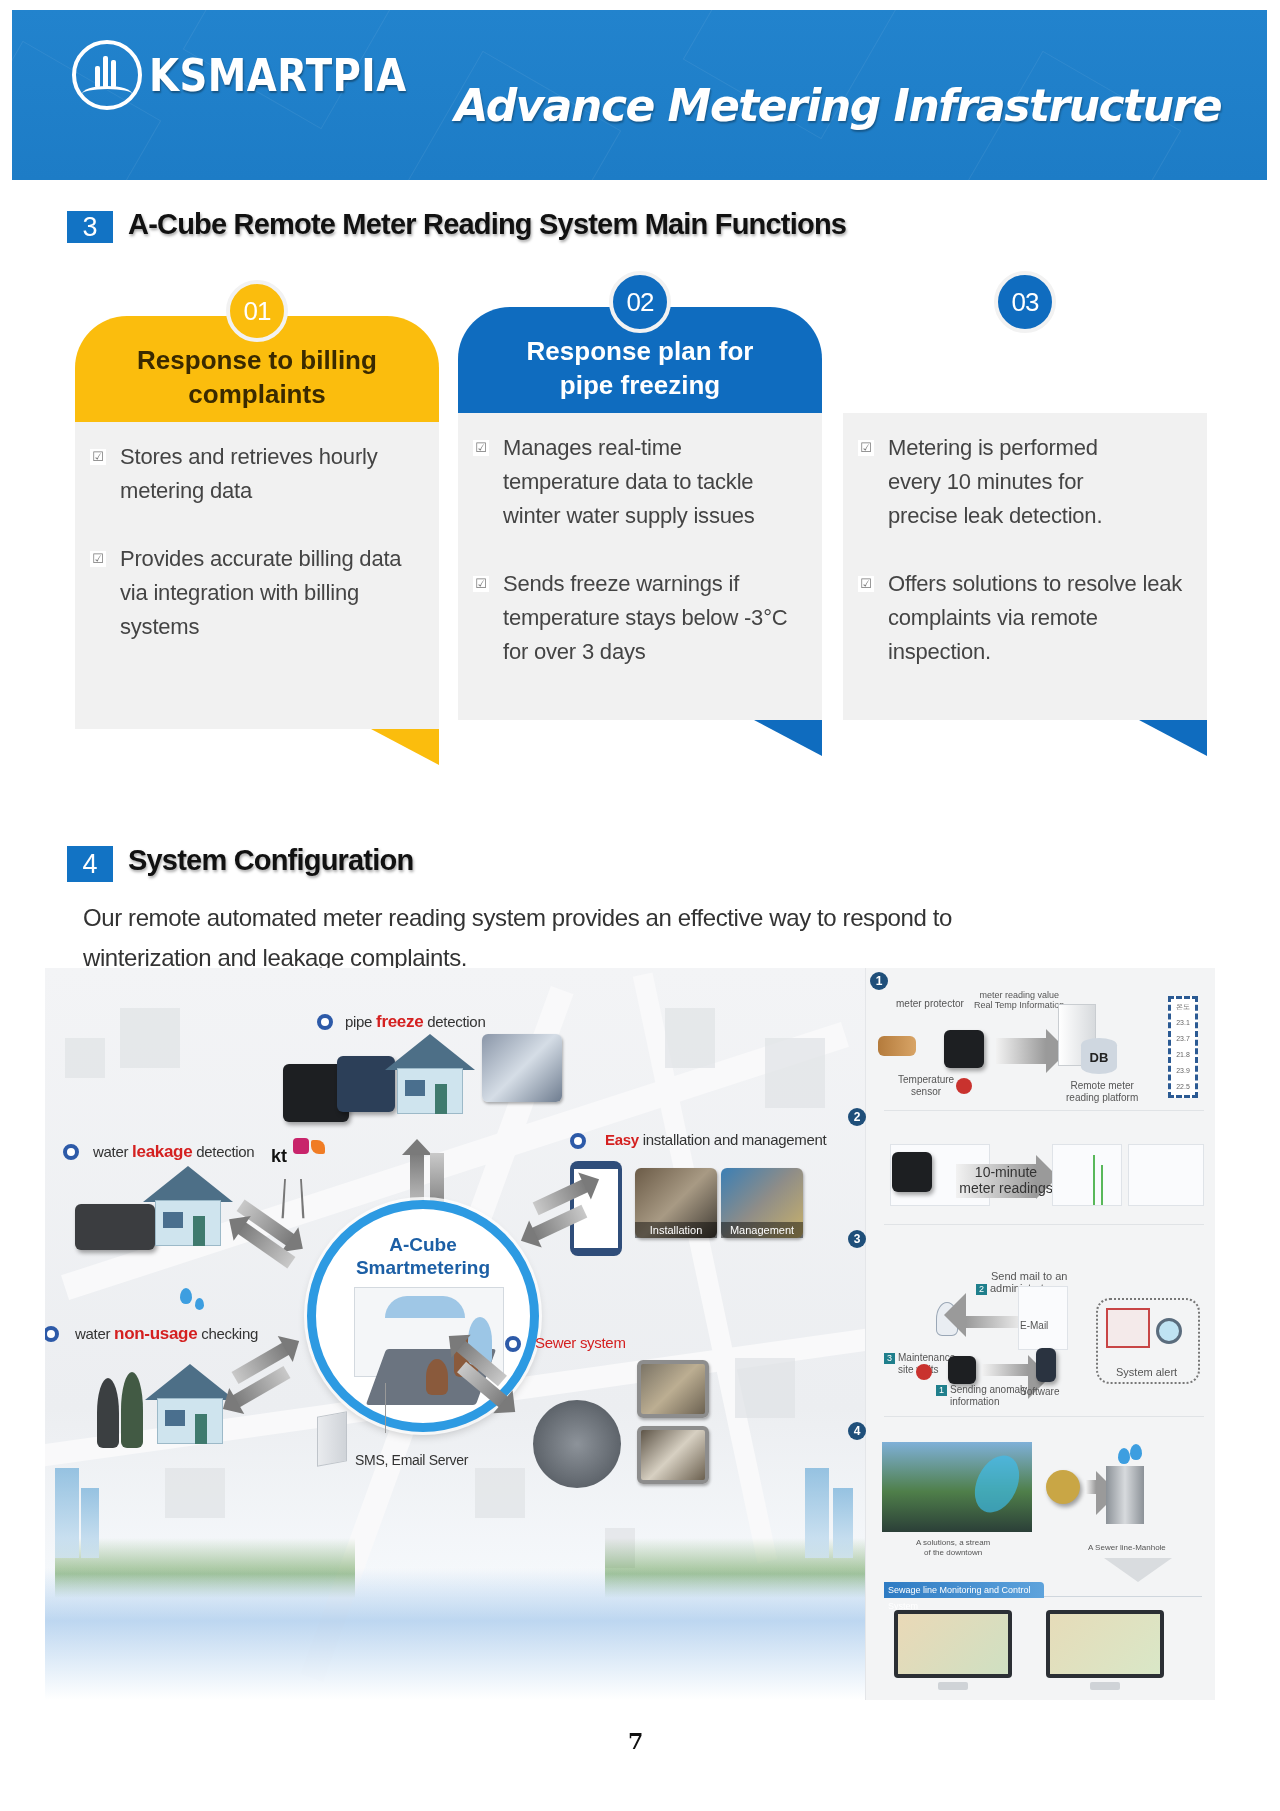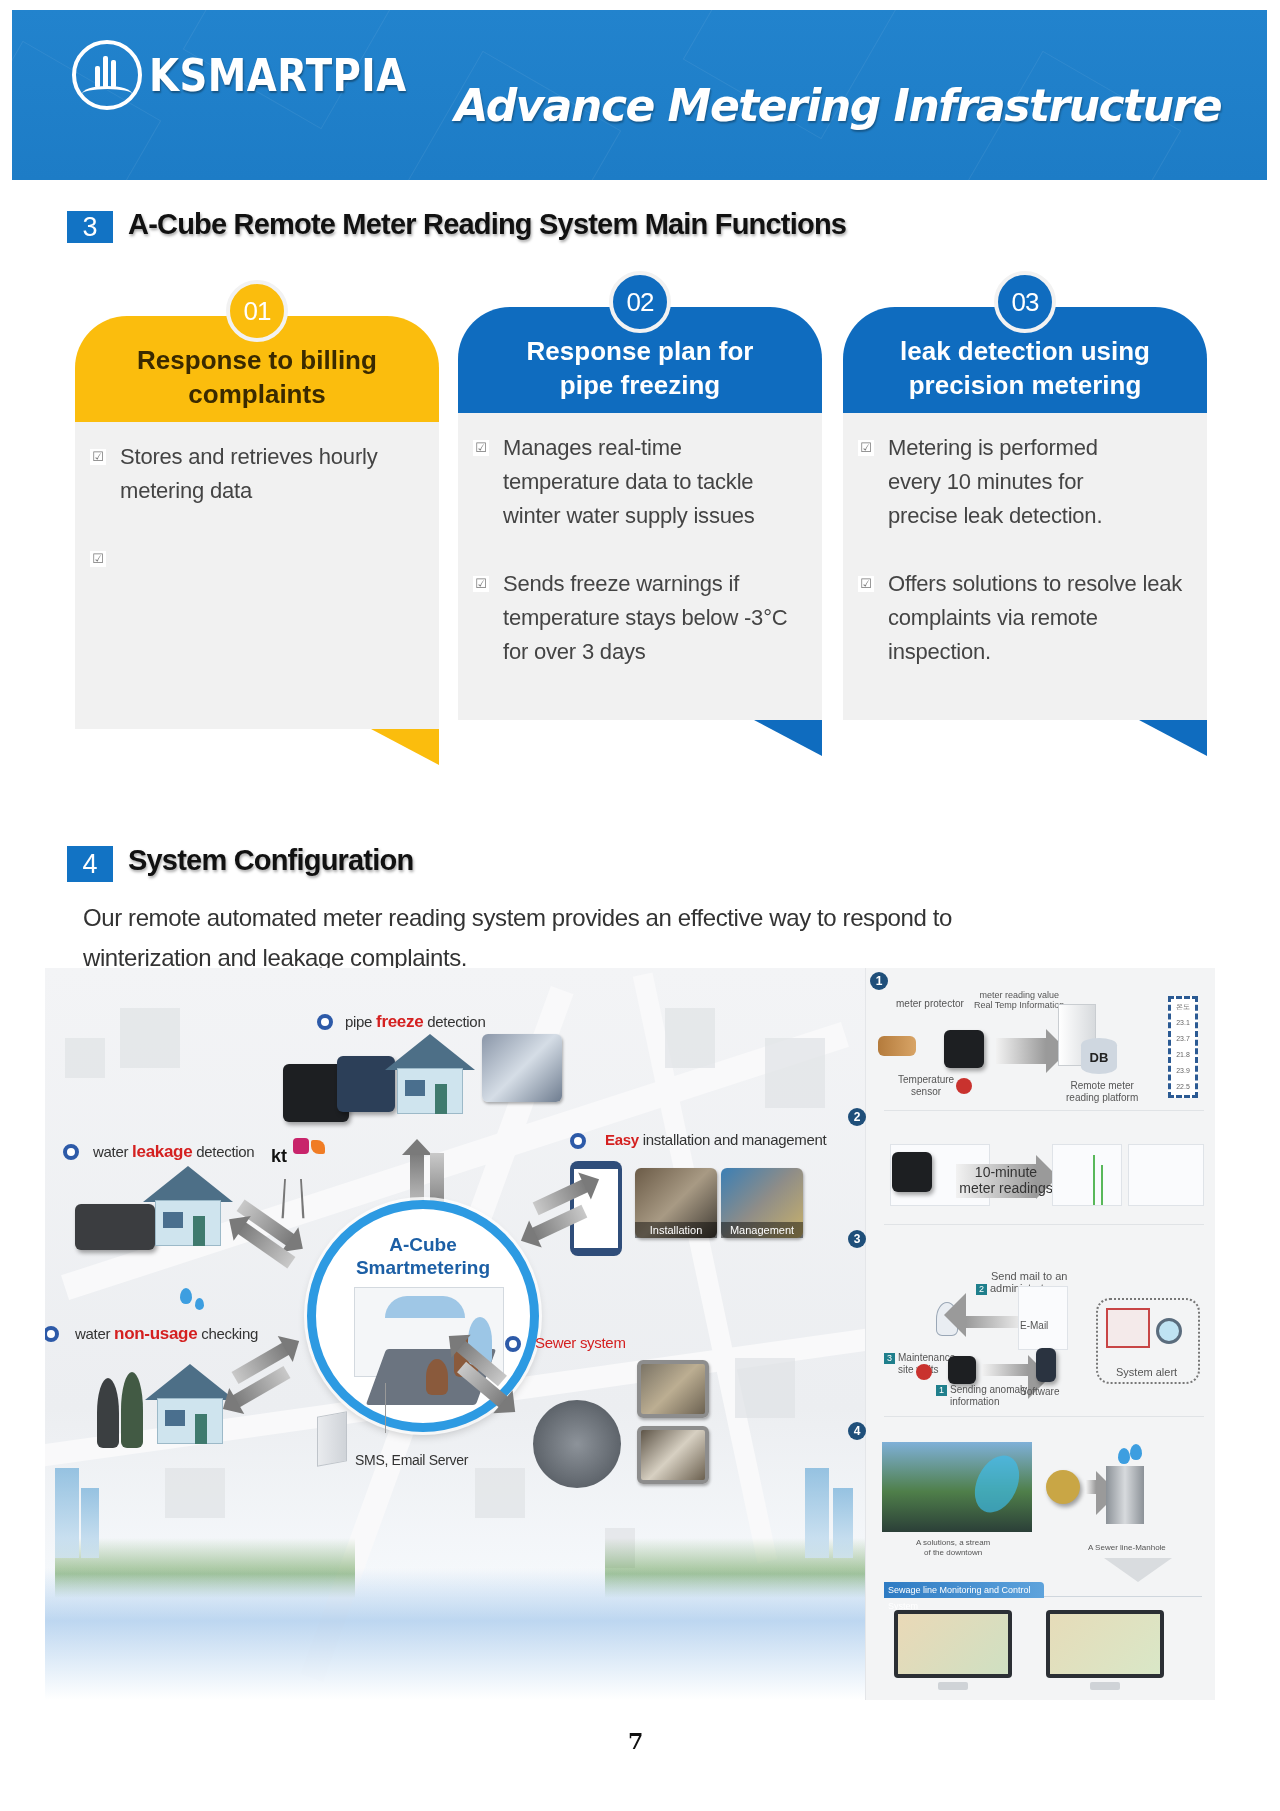--- a/index.html
+++ b/index.html
@@ -152,20 +152,21 @@
         <div>complaints</div>
       </div>
   </div>
   <div class="card-body">
     <div class="card-item">
       <span class="chk">☑</span>
       <span class="item-text" style="width:260px;">Stores and retrieves hourly metering data</span>
     </div>
     <div class="card-item">
       <span class="chk">☑</span>
+      <span class="item-text" style="width:290px;">Provides accurate billing data via integration with billing systems</span>
     </div>
   </div>
   <div class="fold yellow" style="bottom:-17px;"></div>
 </div>
 
 <div class="abs card" style="left:458px;top:289px;">
   <div class="card-num blue">02</div>
   <div class="card-head blue">
     <div>
         <div>Response plan for</div>
@@ -180,26 +181,20 @@
     <div class="card-item">
       <span class="chk">☑</span>
       <span class="item-text" style="width:310px;">Sends freeze warnings if temperature stays below -3°C for over 3 days</span>
     </div>
   </div>
   <div class="fold blue" style="bottom:-17px;"></div>
 </div>
 
 <div class="abs card" style="left:843px;top:289px;">
   <div class="card-num blue">03</div>
-  <div class="card-head blue">
-    <div>
-        <div>leak detection using</div>
-        <div>precision metering</div>
-      </div>
-  </div>
   <div class="card-body">
     <div class="card-item">
       <span class="chk">☑</span>
       <span class="item-text" style="width:265px;">Metering is performed every 10 minutes for precise leak detection.</span>
     </div>
     <div class="card-item">
       <span class="chk">☑</span>
       <span class="item-text" style="width:310px;">Offers solutions to resolve leak complaints via remote inspection.</span>
     </div>
   </div>

